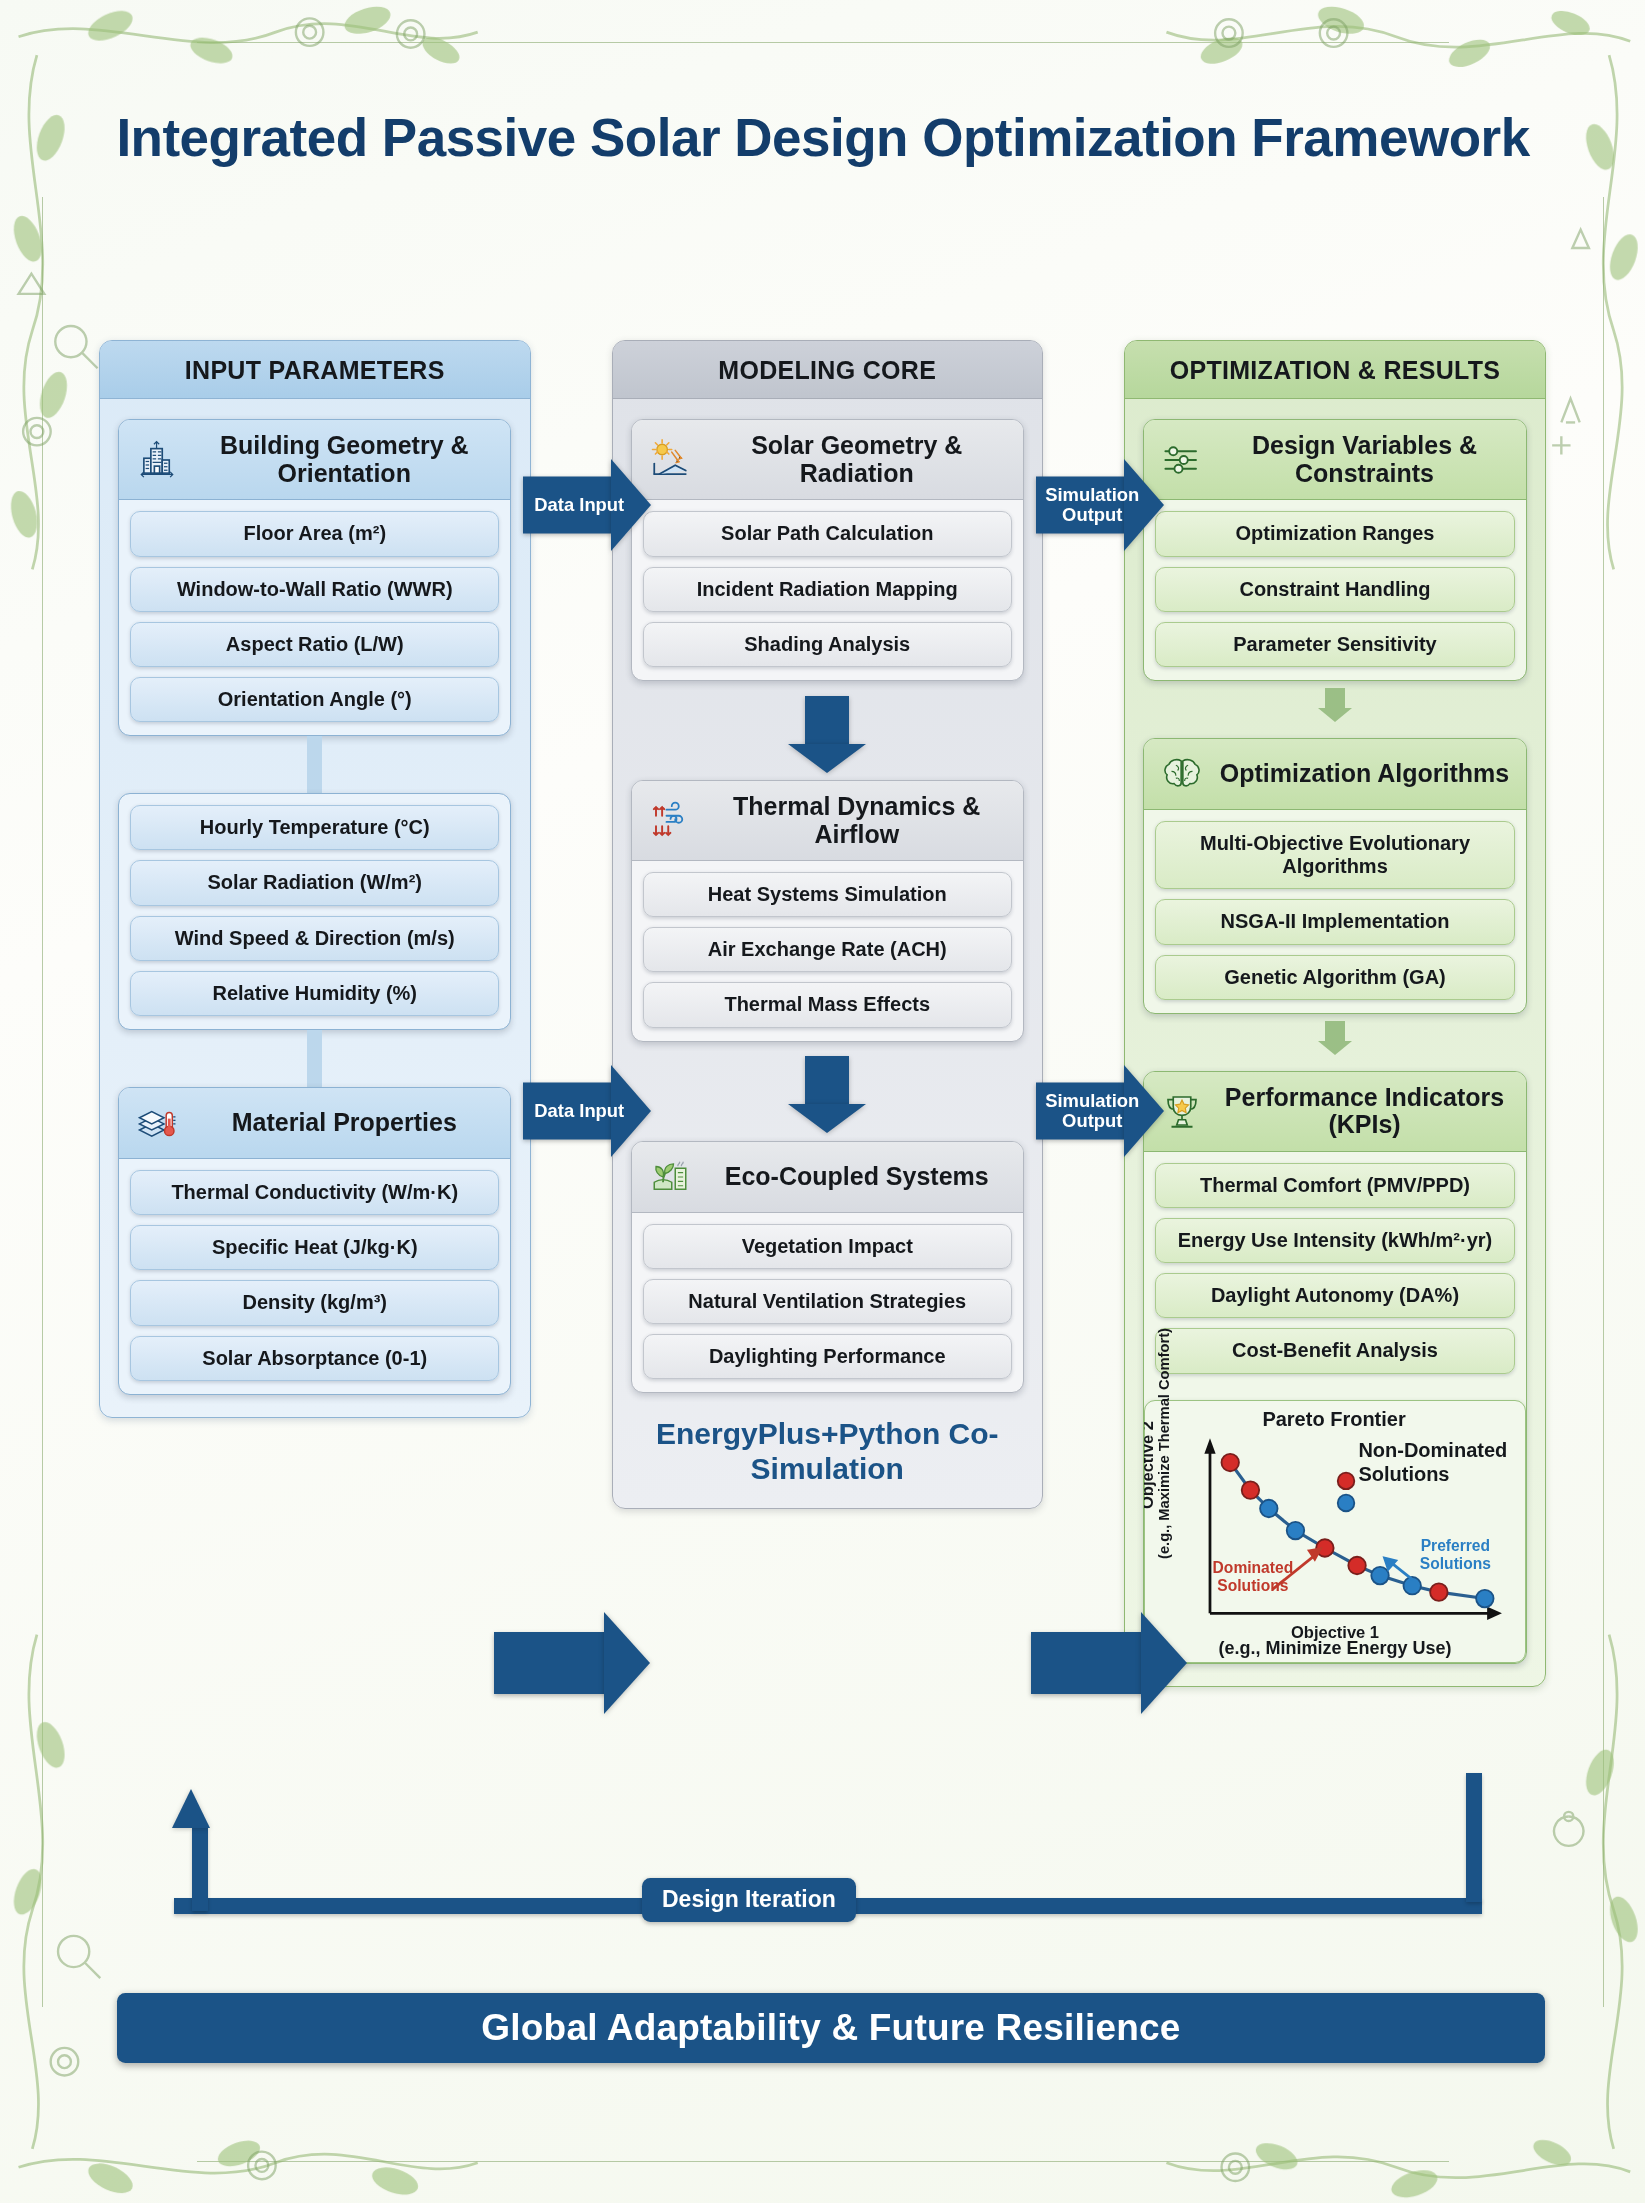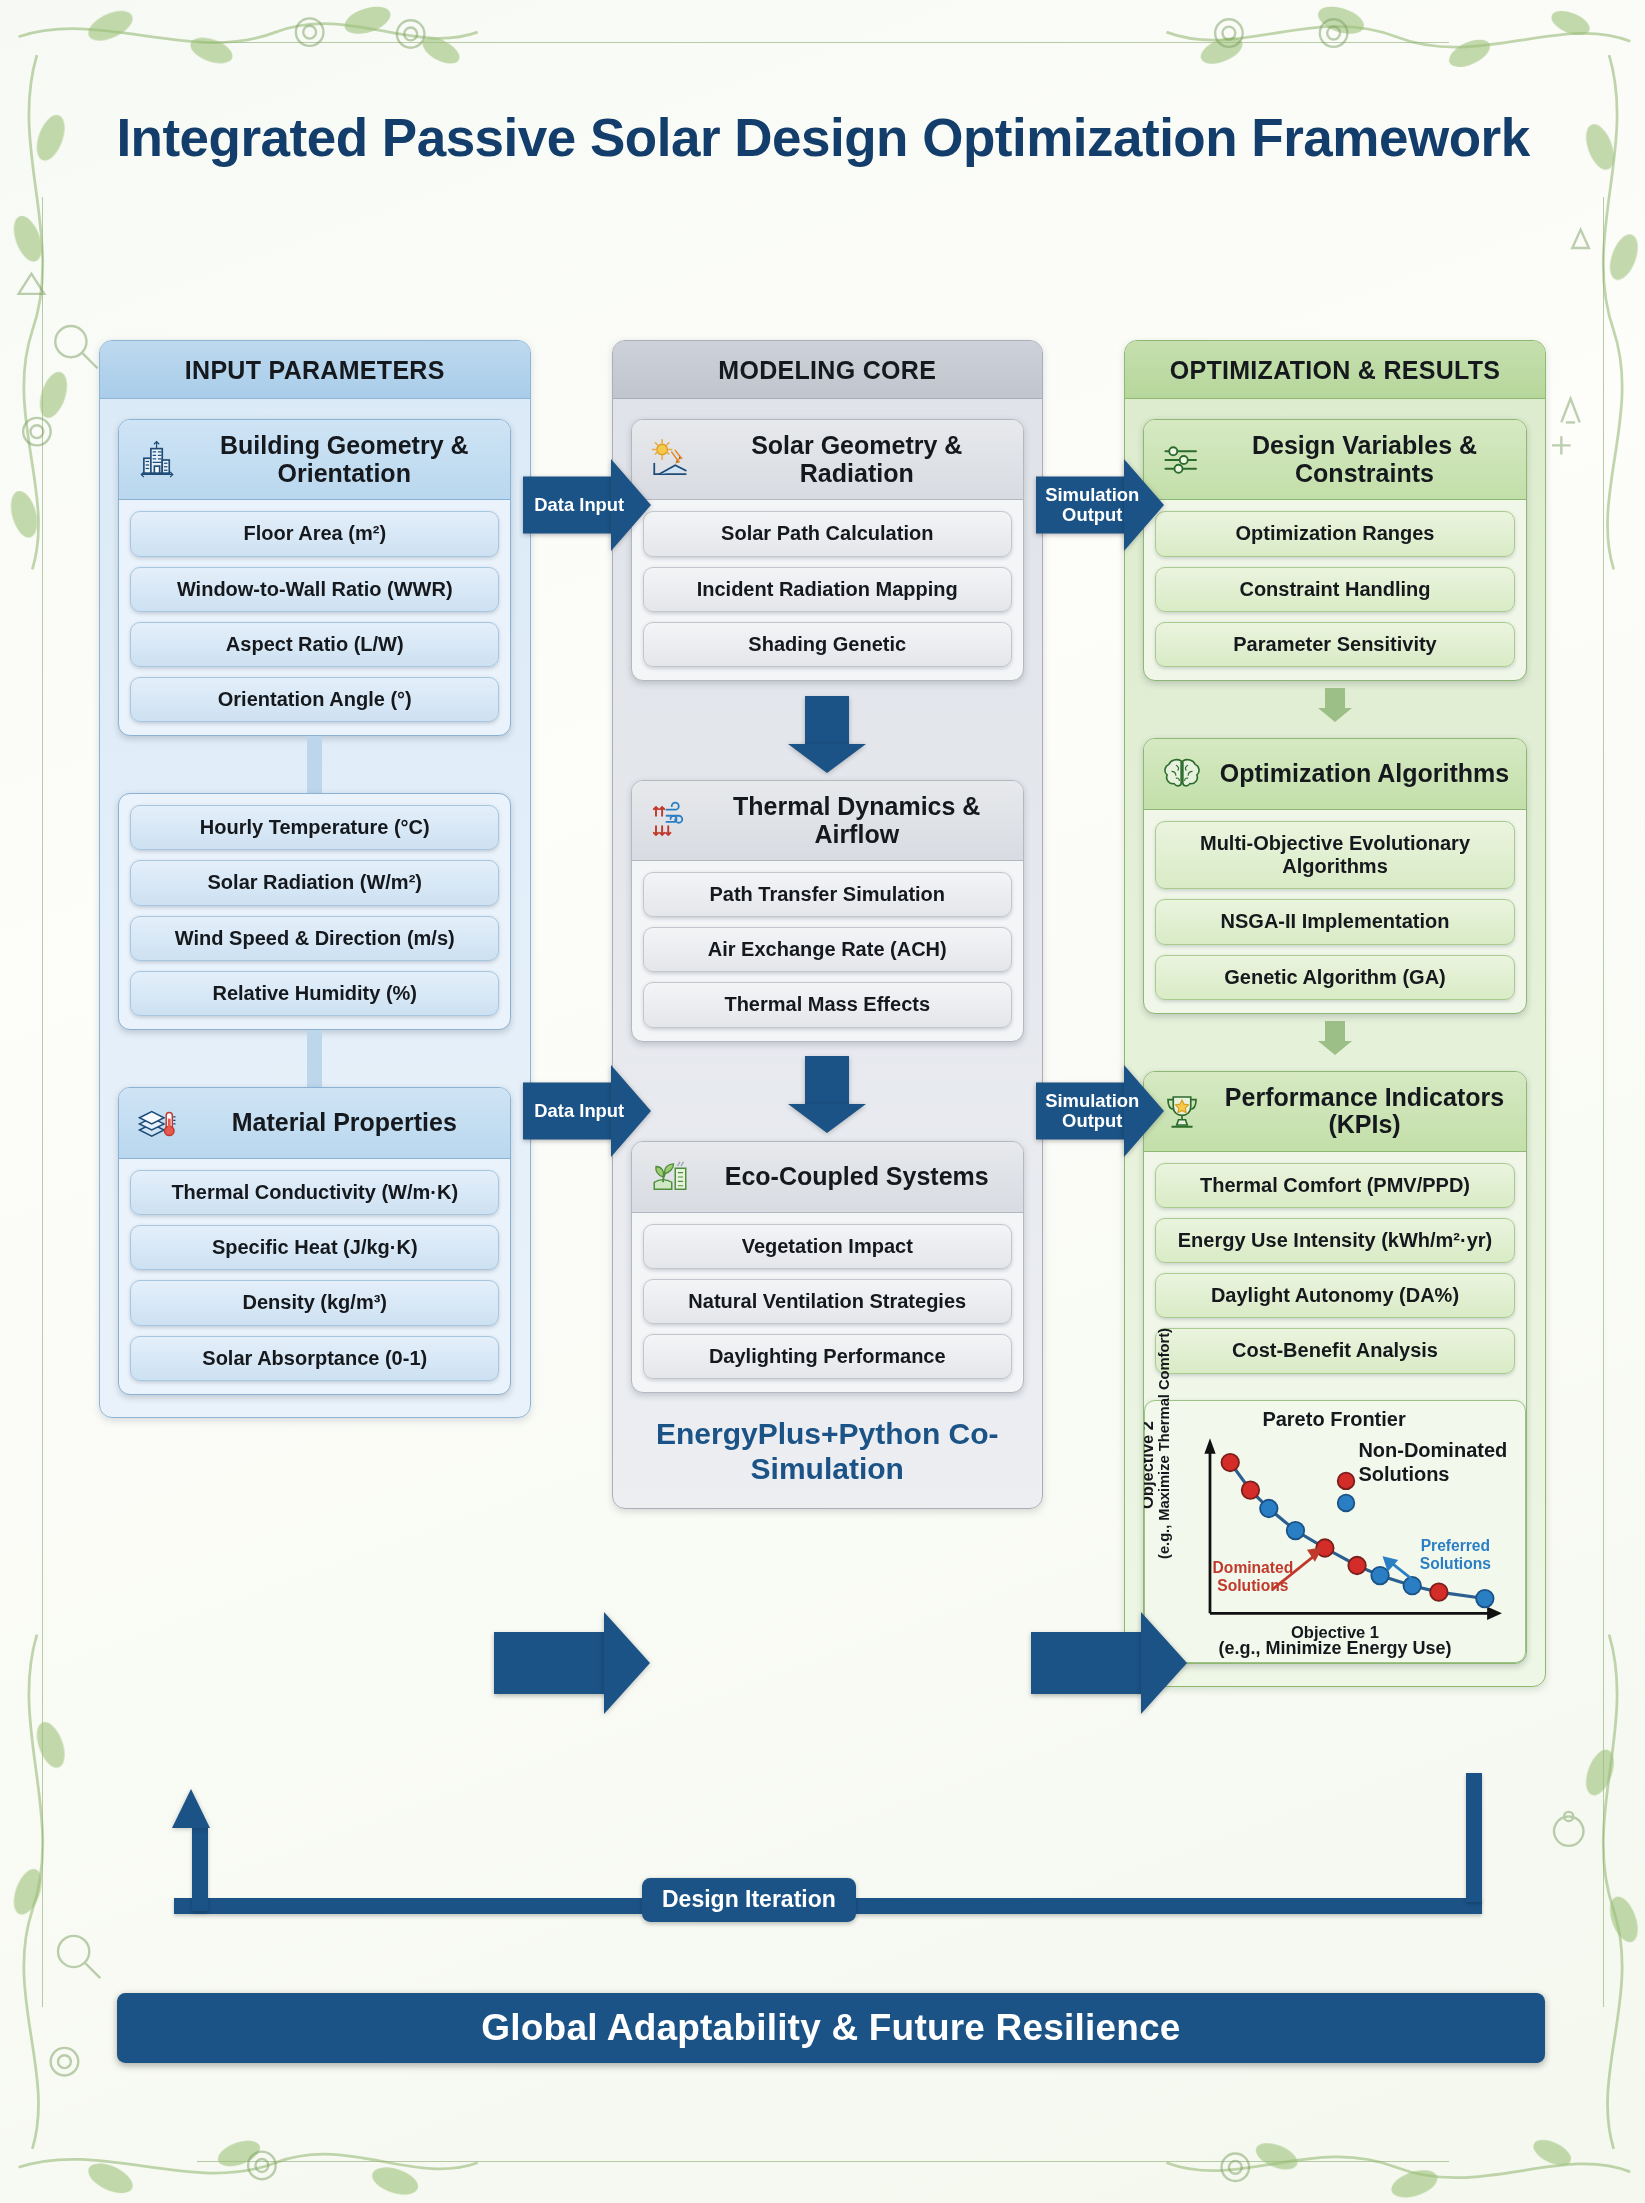--- a/index.html
+++ b/index.html
@@ -350,21 +350,21 @@
                   <path d="M6,40 L6,28"></path>
                   <path d="M12,40 L30,30 L42,36" fill="#cfe3f5"></path>
                 </g>
               </svg>
             </span>
             <span class="ttl">Solar Geometry &amp; Radiation</span>
           </div>
           <div class="card-items">
             <div class="item item-core">Solar Path Calculation</div>
             <div class="item item-core">Incident Radiation Mapping</div>
-            <div class="item item-core">Shading Genetic</div>
+            <div class="item item-core">Shading Analysis</div>
           </div>
         </div>
 
         <div style="height:99px;position:relative">
           <div class="arrow-v" style="left:50%;transform:translateX(-50%);top:14.7px">
             <div class="vshaft" style="width:44px;height:48px"></div>
             <div class="vhead" style="border-width:29px 39px 0 39px"></div>
           </div>
         </div>
 
@@ -384,21 +384,21 @@
                 <g stroke="#c0392b" stroke-width="2.2" stroke-linecap="round" fill="none">
                   <path d="M8,30 V40 M5.5,37.5 L8,40 L10.5,37.5"></path>
                   <path d="M15,30 V40 M12.5,37.5 L15,40 L17.5,37.5"></path>
                   <path d="M22,30 V40 M19.5,37.5 L22,40 L24.5,37.5"></path>
                 </g>
               </svg>
             </span>
             <span class="ttl">Thermal Dynamics &amp; Airflow</span>
           </div>
           <div class="card-items">
-            <div class="item item-core">Path Transfer Simulation</div>
+            <div class="item item-core">Heat Systems Simulation</div>
             <div class="item item-core">Air Exchange Rate (ACH)</div>
             <div class="item item-core">Thermal Mass Effects</div>
           </div>
         </div>
 
         <div style="height:99px;position:relative">
           <div class="arrow-v" style="left:50%;transform:translateX(-50%);top:14.7px">
             <div class="vshaft" style="width:44px;height:48px"></div>
             <div class="vhead" style="border-width:29px 39px 0 39px"></div>
           </div>

